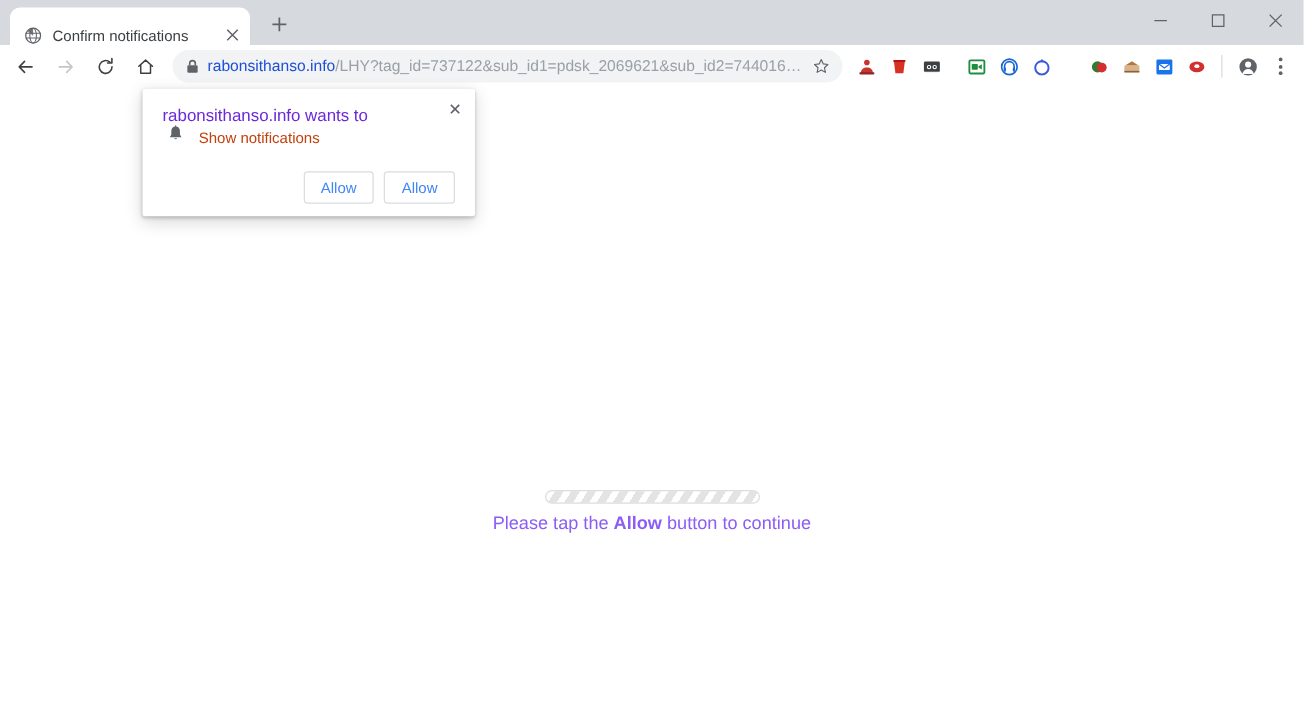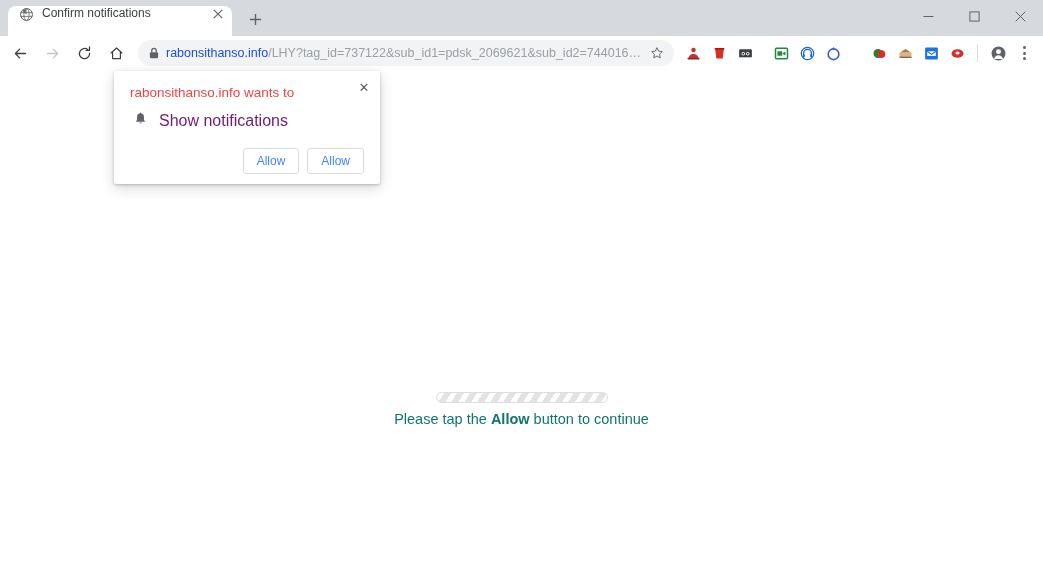--- a/index.html
+++ b/index.html
@@ -14,26 +14,26 @@
   .tabstrip {
     position: relative;
     height: 36px;
     background: #d6dade;
     display: flex;
     align-items: flex-end;
   }
   .tab {
     position: relative;
     margin-left: 8px;
-    width: 224px;
+    width: 192px;
     height: 30px;
     background: #ffffff;
     border-radius: 8px 8px 0 0;
     display: flex;
-    align-items: flex-start;
+    align-items: flex-end;
     padding: 0 6px 0 10px;
     gap: 8px;
   }
   .tab-favicon {
     width: 16px; height: 16px;
     flex: 0 0 16px;
     display: flex; align-items: center; justify-content: center;
   }
   .tab-title {
     flex: 1 1 auto;
@@ -157,32 +157,31 @@
     position: absolute;
     top: 6px; right: 6px;
     width: 20px; height: 20px;
     display: flex; align-items: center; justify-content: center;
     font-size: 13px;
     color: #5f6368;
     line-height: 1;
   }
   .bubble-title {
     font-size: 13.5px;
-    color: #ef4444;
+    color: #6d28d9;
     padding-right: 22px;
-    margin-bottom: 12px;
   }
   .bubble-row {
     display: flex;
     align-items: center;
     gap: 12px;
     padding-left: 4px;
     margin-bottom: 18px;
   }
-  .bubble-row .lbl { font-size: 16px; color: #701a75; }
+  .bubble-row .lbl { font-size: 12px; color: #c2410c; }
   .bubble-actions {
     display: flex;
     justify-content: flex-end;
     gap: 8px;
   }
   .bbtn {
     min-width: 56px;
     height: 26px;
     padding: 0 13px;
     border: 1px solid #dadce0;
@@ -211,21 +210,21 @@
     background-color: #f2f2f2;
     background-image: repeating-linear-gradient(
       -58deg,
       #ffffff 0px, #ffffff 5px,
       #e3e3e3 5px, #e3e3e3 11px
     );
     margin-bottom: 8px;
   }
   .page-msg {
     font-size: 14.5px;
-    color: #0f766e;
+    color: #8b5cf6;
     font-family: "Liberation Sans", sans-serif;
     text-align: center;
   }
   .page-msg b { font-weight: bold; }
 </style>
 </head>
 <body>
 
 <div class="tabstrip">
 

